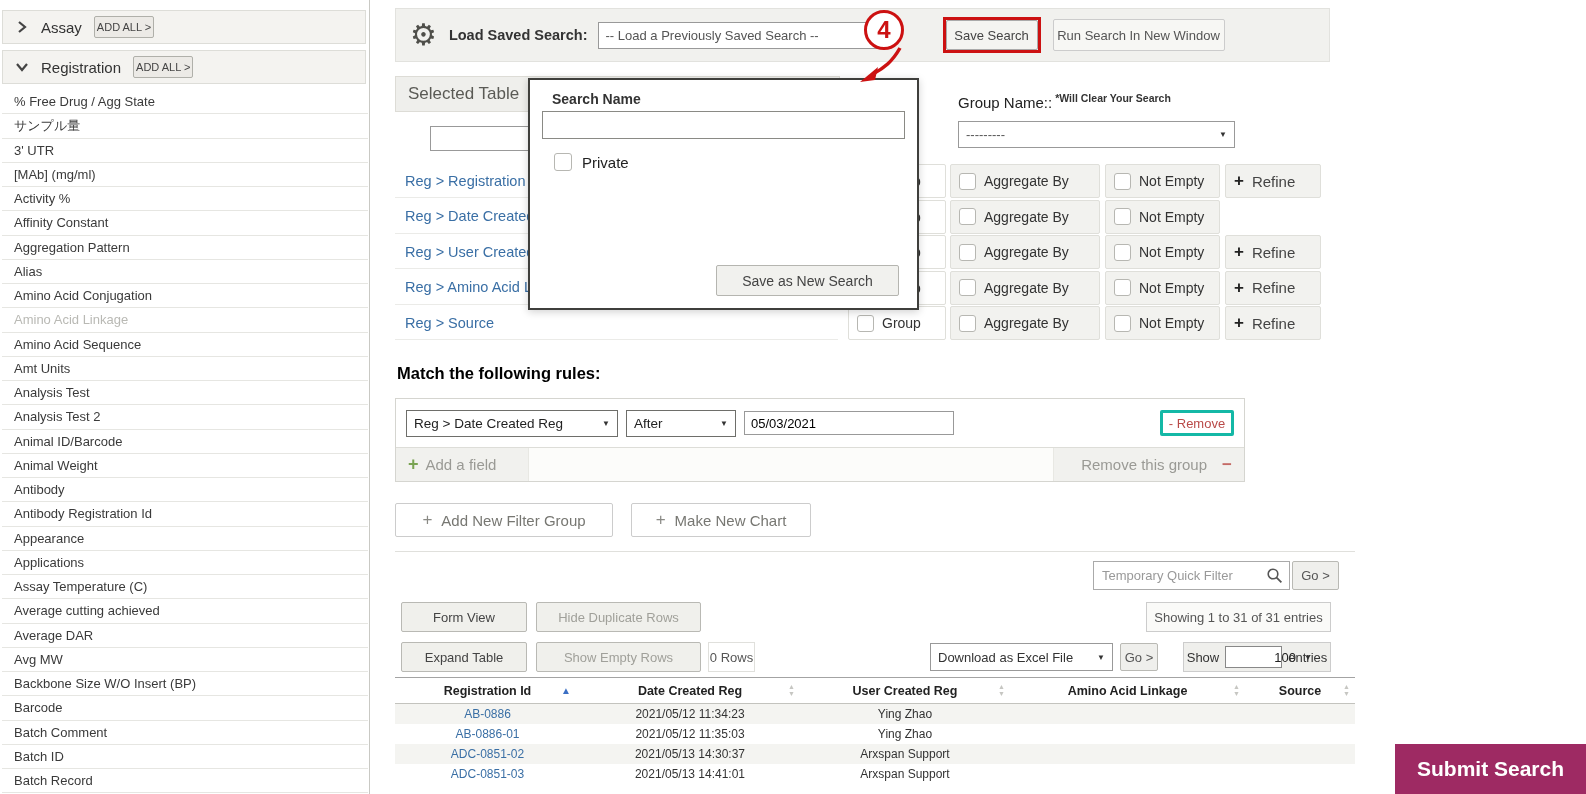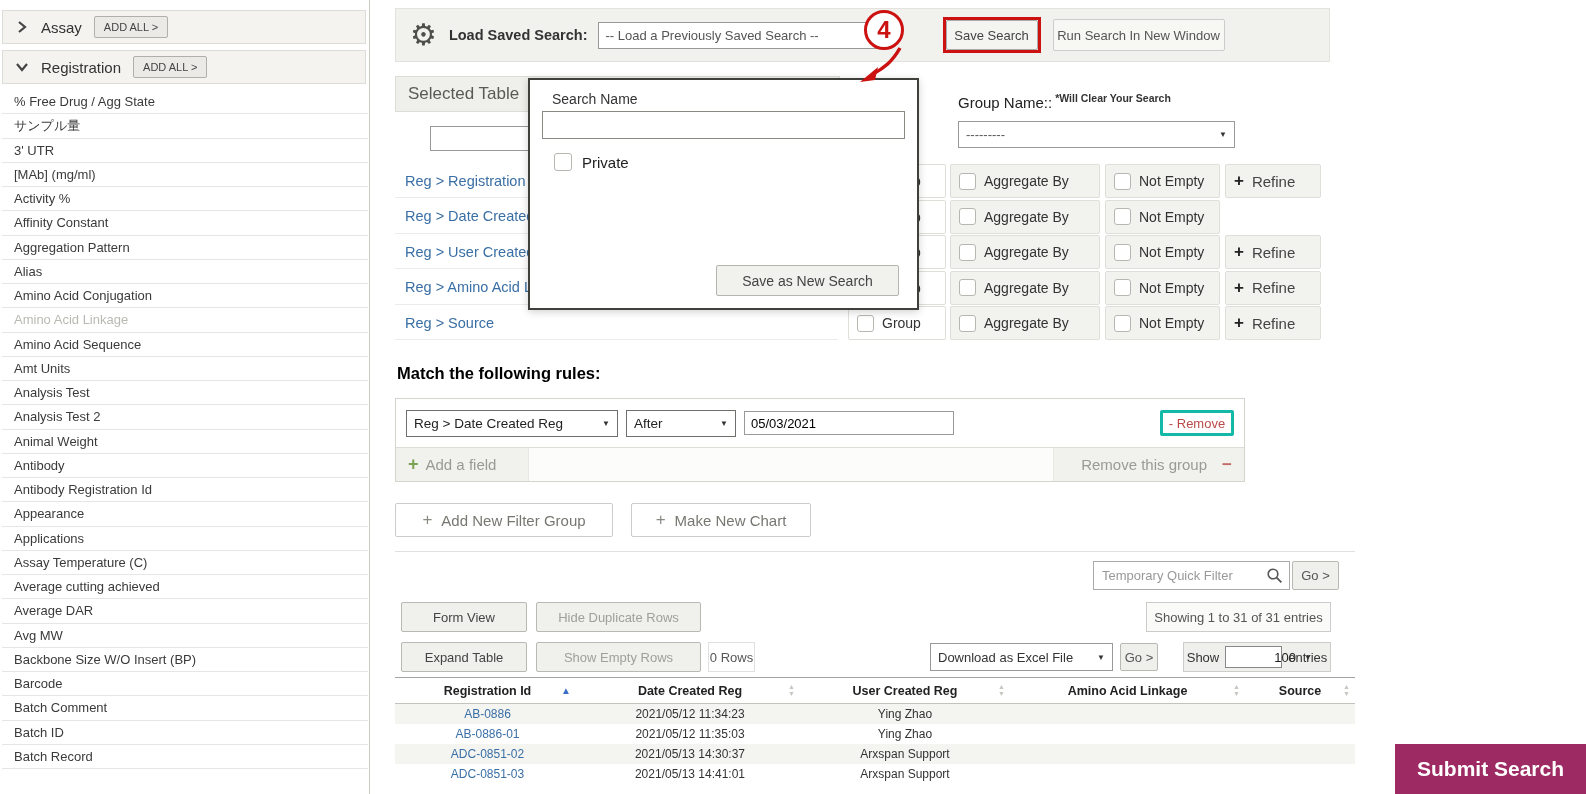--- a/index.html
+++ b/index.html
@@ -8,21 +8,21 @@
   .abs { position:absolute; }
 
   
   .sidebar { position:absolute; left:0; top:0; width:370px; height:794px;
              background:#fff; border-right:1px solid #c9c9c4; }
   .sb-header { position:absolute; left:2px; width:364px; height:34px;
                background:#f4f3f0; border:1px solid #ddddd8;
                display:flex; align-items:center; gap:12px; padding-left:12px; }
   .sb-header .sb-label { font-size:15px; color:#333; }
   .addall-btn { font-size:11px; color:#444; background:#eceae6;
-                border:1px solid #b0b0aa; padding:4px 9px; border-radius:2px; cursor:pointer; }
+                border:1px solid #b0b0aa; padding:4px 2px; border-radius:2px; cursor:pointer; }
   .sb-list { position:absolute; left:2px; top:90px; width:366px; }
   .sb-item { height:24.25px; border-bottom:1px solid #e6e6e2; display:flex;
              align-items:center; padding-left:12px; font-size:13px; color:#3a3a3a; background:#fff; }
   .sb-item.muted { color:#b9b9b4; }
 
   
   .topbar { position:absolute; left:395px; top:8px; width:935px; height:54px;
             background:#f1f1ee; border:1px solid #e2e2de; display:flex; align-items:center; }
   .gear { font-size:30px; color:#4f4f4a; margin:0 12px 0 14px; line-height:1; }
   .topbar-label { font-size:14.5px; font-weight:bold; color:#333; margin-right:10px; }
@@ -67,21 +67,21 @@
   
   .gname { position:absolute; left:958px; top:92px; }
   .gname .gname-label { font-size:15px; font-weight:normal; color:#222; }
   .gname sup { font-size:10.5px; font-weight:bold; color:#333; margin-left:3px; }
   .gname-select { position:absolute; left:958px; top:121px; width:277px; height:27px; }
 
   
   .modal { position:absolute; left:528px; top:78px; width:391px; height:232px; background:#fff;
            border:2px solid #3f3f3c; z-index:40; box-shadow:0 2px 8px rgba(0,0,0,0.18); }
   .modal-title { text-align:center; margin-top:14px; font-size:23px; color:#5a5a55; }
-  .modal-name-label { margin:11px 0 4px 22px; font-size:14px; color:#333; }
+  .modal-name-label { margin:11px 0 4px 22px; font-size:14px; color:#333;font-weight:bold; }
   .modal-input { display:block; margin:0 12px; width:363px; height:28px; border:1px solid #8a8a85;
                  font-size:14px; padding:0 6px; }
   .modal-cbrow { display:flex; align-items:center; gap:10px; margin:14px 0 0 24px; }
   .modal-cbrow .cb { width:18px; height:18px; }
   .modal-cbrow span.lbl { font-size:15px; color:#222; }
   .modal-save { position:absolute; right:18px; bottom:12px; width:183px; height:31px;
                 background:#f1f1ee; border:1px solid #b5b5b0; font-size:14px; }
 
   
   .rules-heading { position:absolute; left:397px; top:364px; font-size:16.5px; font-weight:bold; color:#000; }
@@ -214,20 +214,23 @@
       <div class="sb-item">
         <span>Amt Units</span>
       </div>
       <div class="sb-item">
         <span>Analysis Test</span>
       </div>
       <div class="sb-item">
         <span>Analysis Test 2</span>
       </div>
       <div class="sb-item">
+        <span>Animal ID/Barcode</span>
+      </div>
+      <div class="sb-item">
         <span>Animal Weight</span>
       </div>
       <div class="sb-item">
         <span>Antibody</span>
       </div>
       <div class="sb-item">
         <span>Antibody Registration Id</span>
       </div>
       <div class="sb-item">
         <span>Appearance</span>

